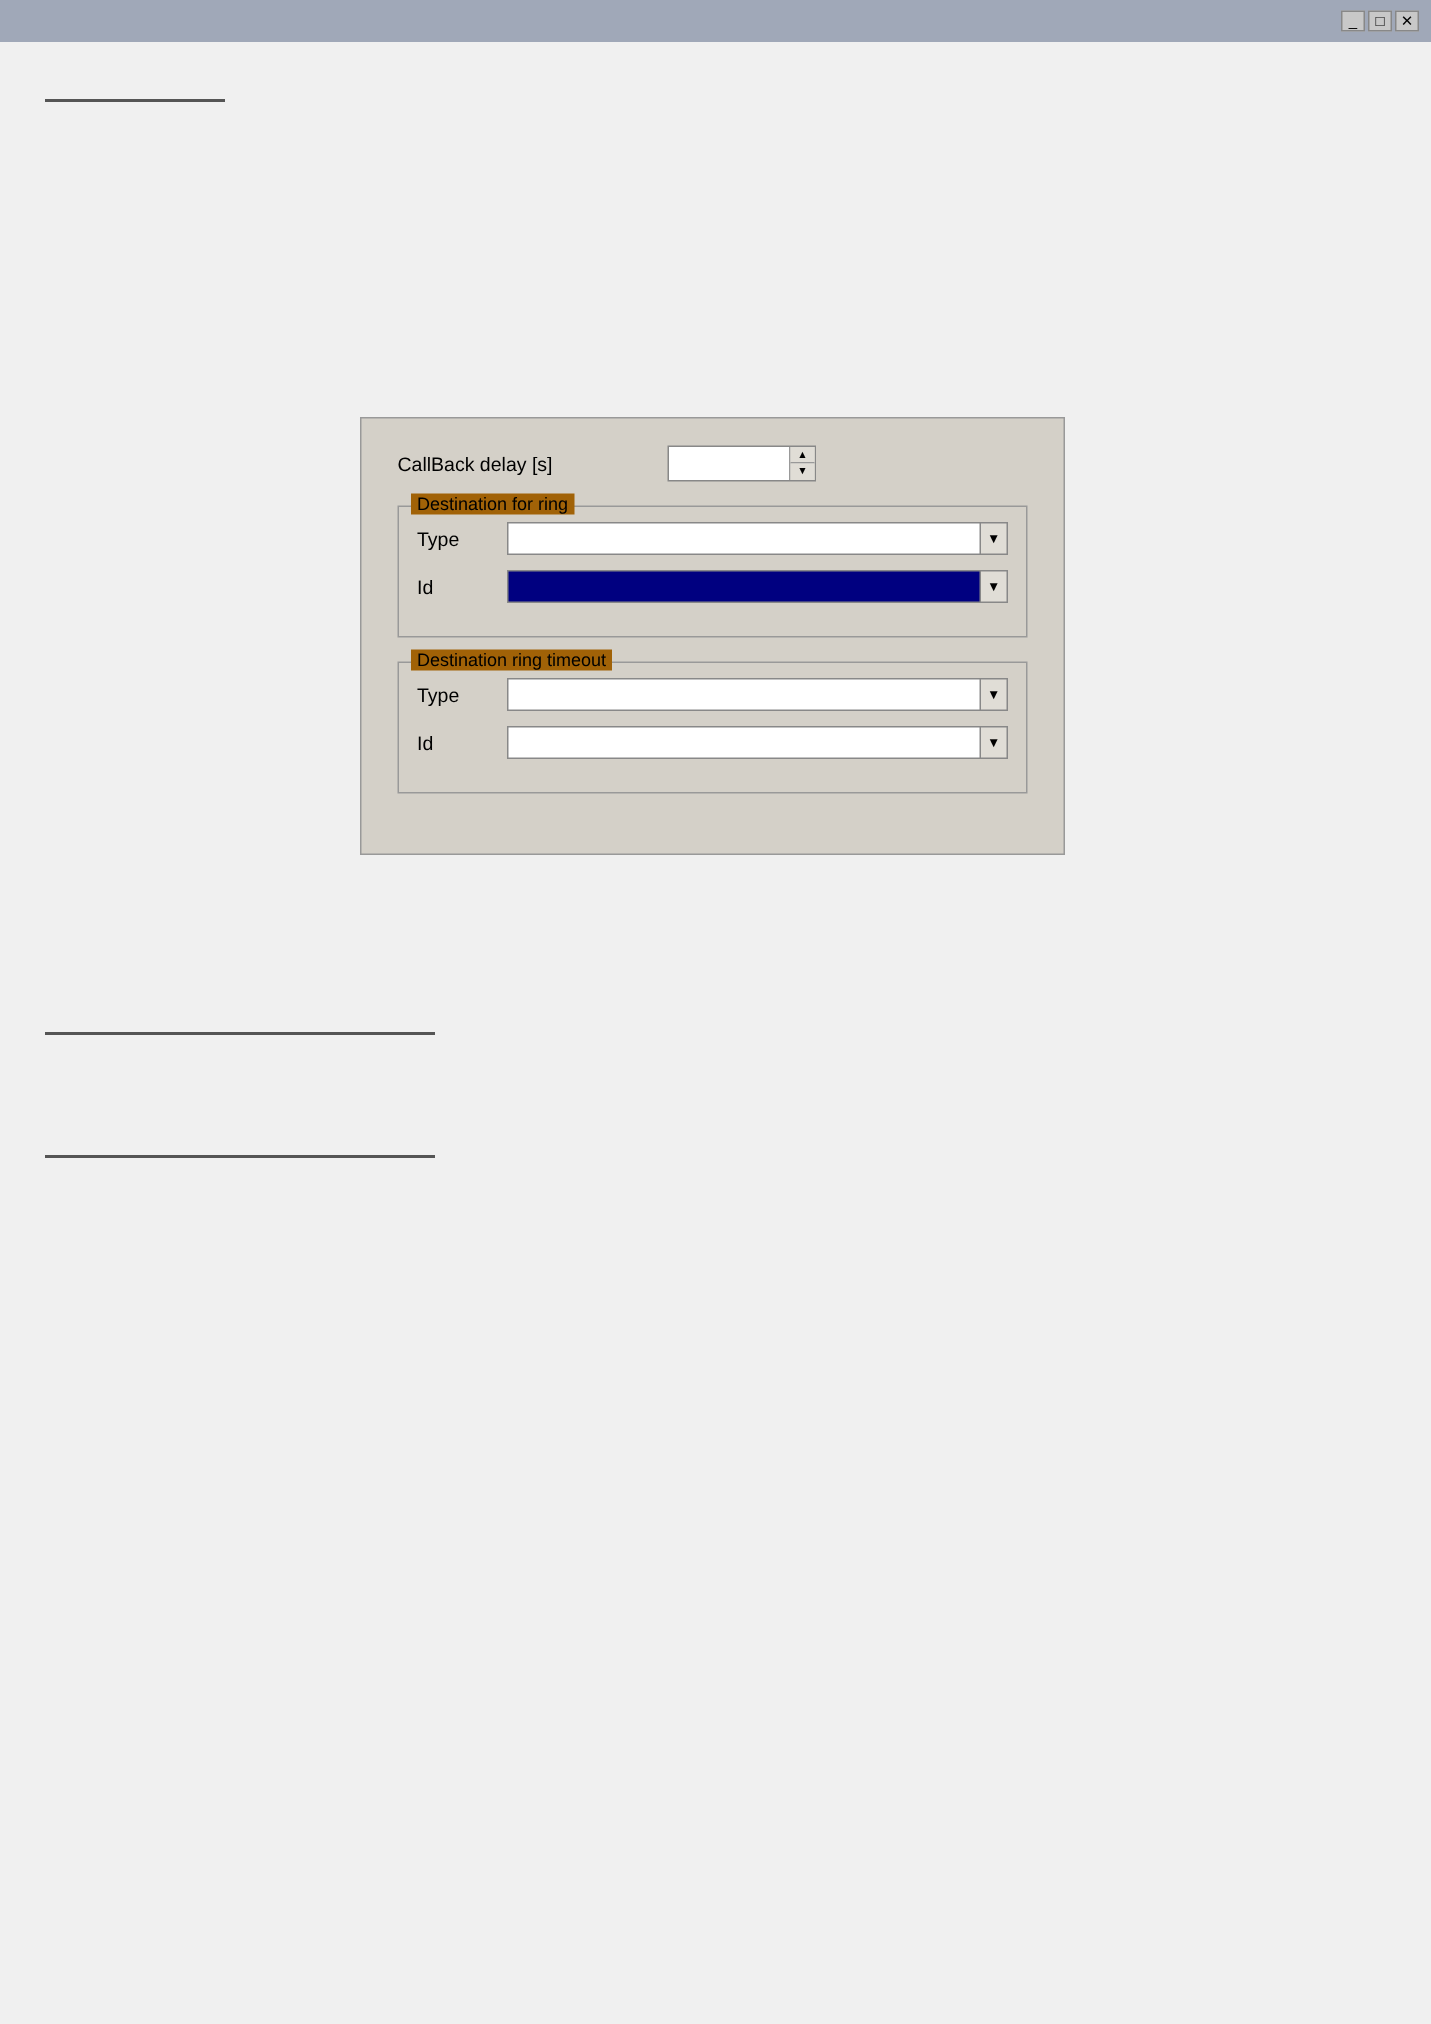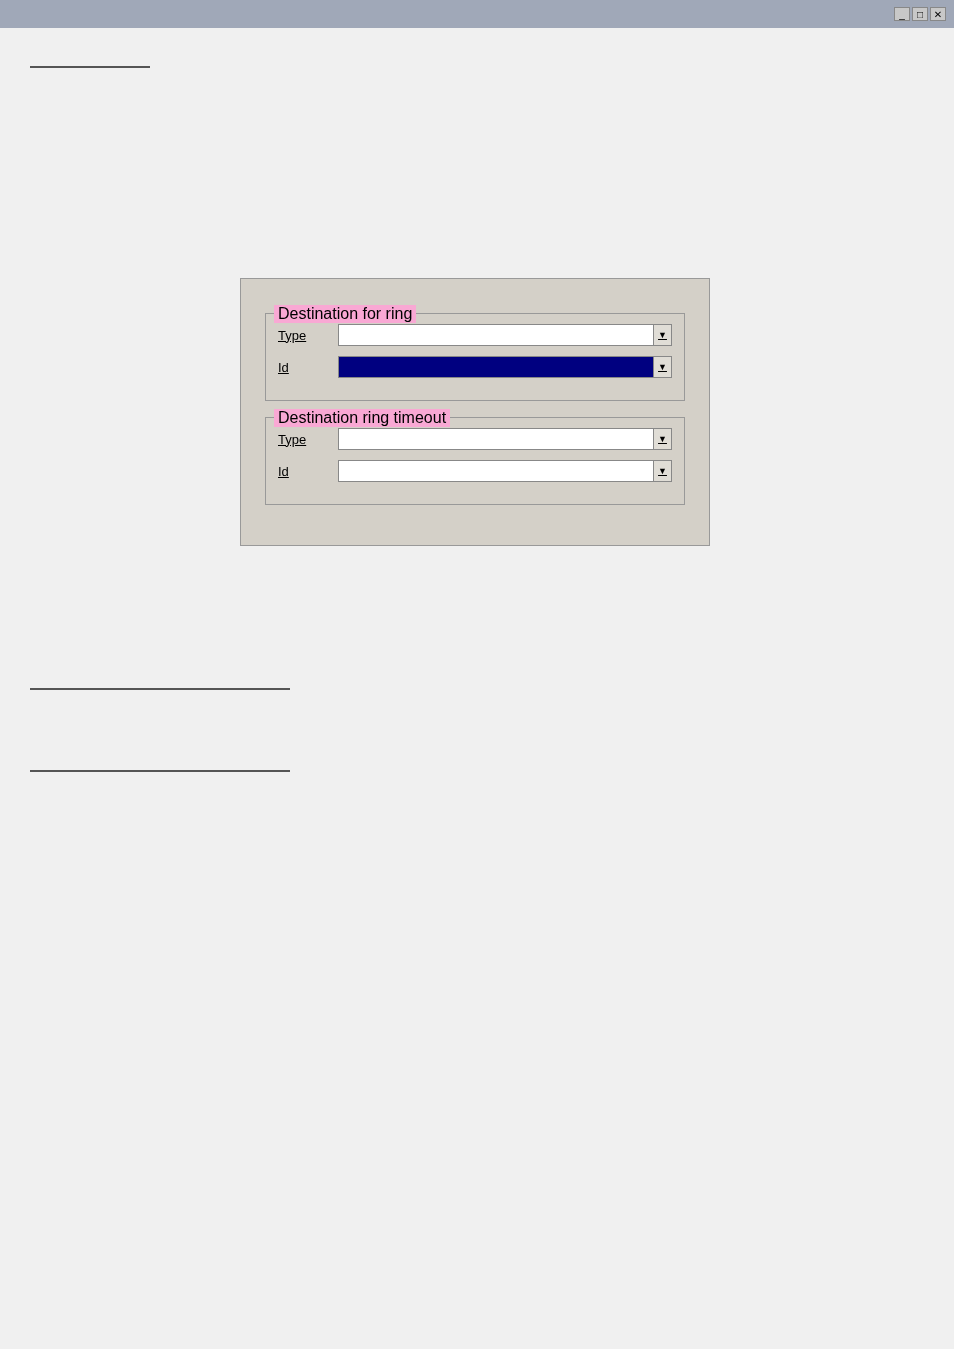--- a/index.html
+++ b/index.html
@@ -131,31 +131,30 @@
     }
 
     
     .group-box {
       border: 1px solid #999;
       margin-bottom: 16px;
       padding: 0 12px 12px 12px;
       position: relative;
     }
     .group-legend {
-      font-size: 16px;
+      font-size: 12px;
       color: #000;
-      background: #f9a8d4;
+      background: #a16207;
       padding: 0 4px;
       position: absolute;
       top: -9px;
       left: 8px;
     }
     .group-content {
       margin-top: 10px;
-      text-decoration: underline;
     }
 
     
     .select-wrap {
       display: flex;
       align-items: stretch;
       flex: 1;
     }
     .select-field {
       flex: 1;
@@ -208,20 +207,30 @@
   </div>
 </div>
 
 <div class="content">
 
   <div class="h-line"></div>
 
   <div class="form-panel">
 
 
+    <div class="form-row">
+      <div class="form-label">CallBack delay [s]</div>
+      <div class="spinner-wrap">
+        <input class="spinner-input" type="text" style="">
+        <div class="spinner-btns">
+          <button class="spinner-btn">▲</button>
+          <button class="spinner-btn">▼</button>
+        </div>
+      </div>
+    </div>
 
 
     <div class="group-box" style="margin-top:16px;">
       <span class="group-legend">Destination for ring</span>
       <div class="group-content">
 
         <div class="form-group-row">
           <div class="form-group-label">Type</div>
           <div class="select-wrap">
             <input class="select-field" type="text" style="">

